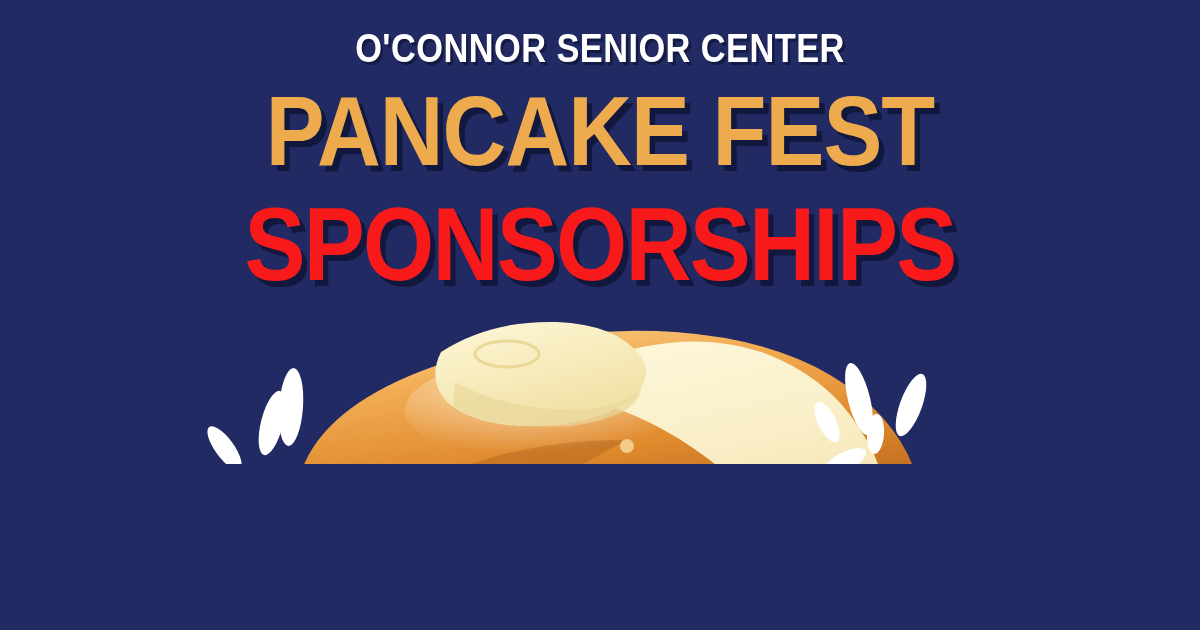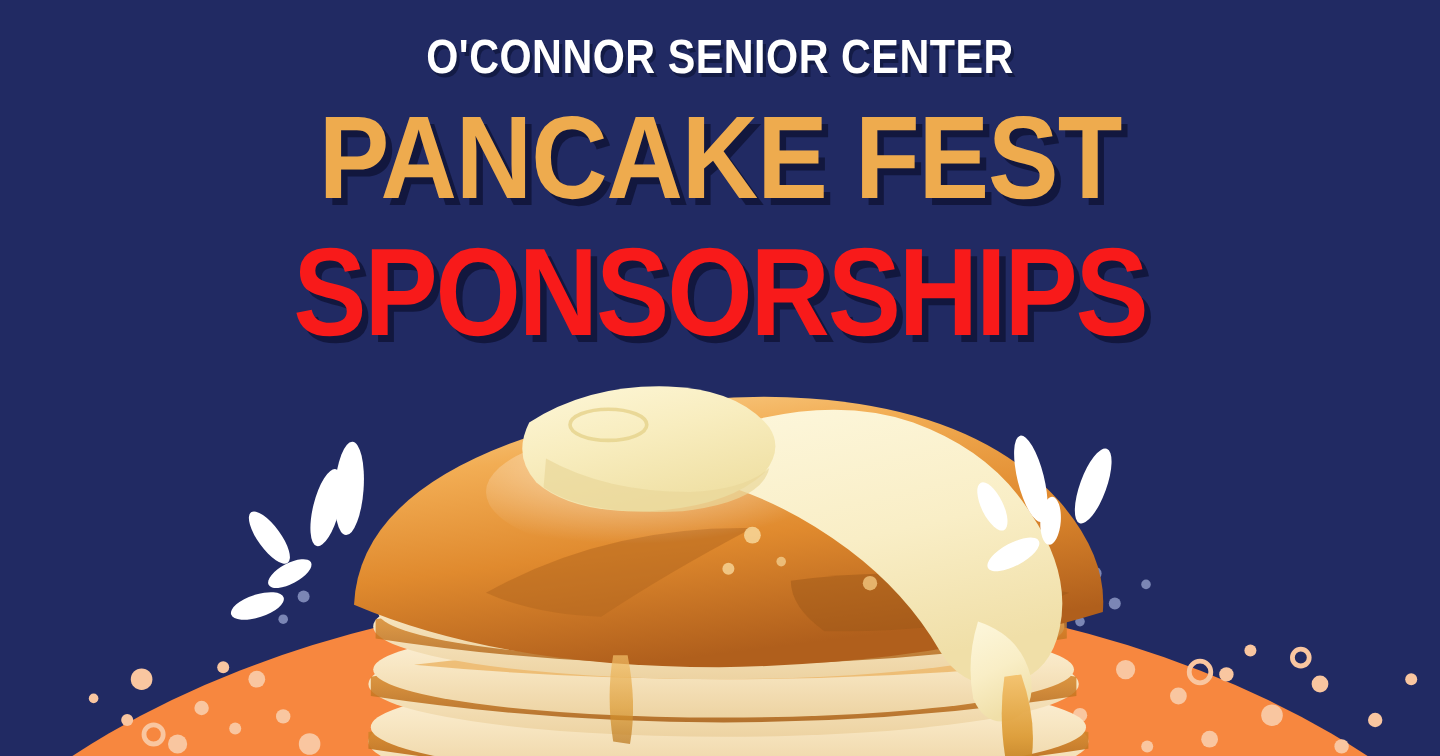--- a/index.html
+++ b/index.html
@@ -2,21 +2,21 @@
 <html><head>
 <meta charset="utf-8">
 <style>
   html,body{margin:0;padding:0;}
   body{
     width:1200px;height:630px;overflow:hidden;
     font-family:"Liberation Sans", sans-serif;
     background:#212a63;
   }
   #poster{
-    position:relative;width:1200px;height:630px;overflow:hidden;
+    position:relative;width:1200px;height:464px;overflow:hidden;
     background:#212a63;
   }
   .layer{position:absolute;top:0;left:0;width:1200px;height:630px;}
 
   
   .ground{
     position:absolute;
     left:-120px;top:488px;
     width:1440px;height:420px;
     background:#f7873f;

